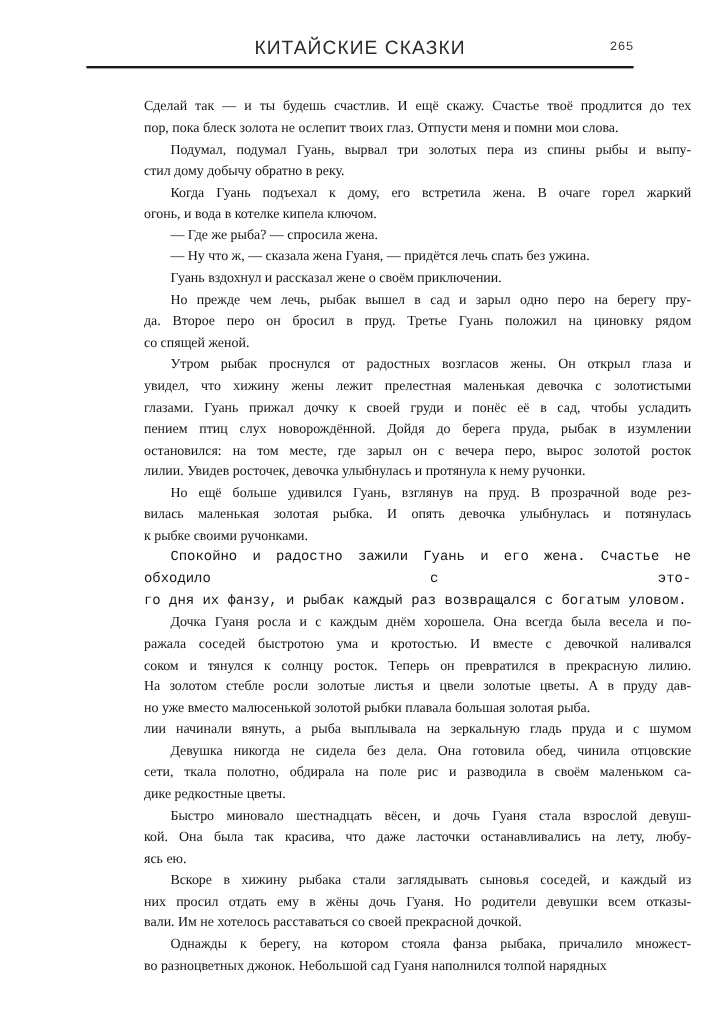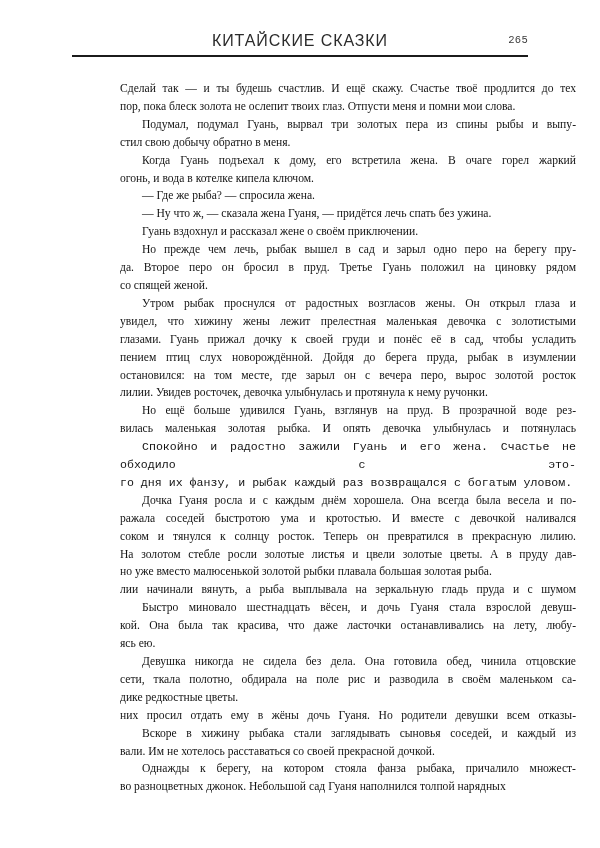--- a/index.html
+++ b/index.html
@@ -95,21 +95,21 @@
 
   <div class="head-rule"></div>
 
   <div class="body-text" id="body-text">
       <p style="text-indent: 0px;">
         <span class="line">Сделай так — и ты будешь счастлив. И ещё скажу. Счастье твоё продлится до тех</span>
         <span class="line last">пор, пока блеск золота не ослепит твоих глаз. Отпусти меня и помни мои слова.</span>
       </p>
       <p style="text-indent: 0px;">
         <span class="line indent">Подумал, подумал Гуань, вырвал три золотых пера из спины рыбы и выпу-</span>
-        <span class="line last">стил свою добычу обратно в меня.</span>
+        <span class="line last">стил дому добычу обратно в реку.</span>
       </p>
       <p style="text-indent: 0px;">
         <span class="line indent">Когда Гуань подъехал к дому, его встретила жена. В очаге горел жаркий</span>
         <span class="line last">огонь, и вода в котелке кипела ключом.</span>
       </p>
       <p style="text-indent: 0px;">
         <span class="line last indent">— Где же рыба? — спросила жена.</span>
       </p>
       <p style="text-indent: 0px;">
         <span class="line last indent">— Ну что ж, — сказала жена Гуаня, — придётся лечь спать без ужина.</span>
@@ -126,48 +126,49 @@
         <span class="line indent">Утром рыбак проснулся от радостных возгласов жены. Он открыл глаза и</span>
         <span class="line">увидел, что хижину жены лежит прелестная маленькая девочка с золотистыми</span>
         <span class="line">глазами. Гуань прижал дочку к своей груди и понёс её в сад, чтобы усладить</span>
         <span class="line">пением птиц слух новорождённой. Дойдя до берега пруда, рыбак в изумлении</span>
         <span class="line">остановился: на том месте, где зарыл он с вечера перо, вырос золотой росток</span>
         <span class="line last">лилии. Увидев росточек, девочка улыбнулась и протянула к нему ручонки.</span>
       </p>
       <p style="text-indent: 0px;">
         <span class="line indent">Но ещё больше удивился Гуань, взглянув на пруд. В прозрачной воде рез-</span>
         <span class="line">вилась маленькая золотая рыбка. И опять девочка улыбнулась и потянулась</span>
+        <span class="line last">к рыбке своими ручонками.</span>
       </p>
       <p style="text-indent: 0px; font-family: Liberation Mono, monospace;">
         <span class="line indent">Спокойно и радостно зажили Гуань и его жена. Счастье не обходило с это-</span>
         <span class="line last">го дня их фанзу, и рыбак каждый раз возвращался с богатым уловом.</span>
       </p>
       <p style="text-indent: 0px;">
         <span class="line indent">Дочка Гуаня росла и с каждым днём хорошела. Она всегда была весела и по-</span>
         <span class="line">ражала соседей быстротою ума и кротостью. И вместе с девочкой наливался</span>
         <span class="line">соком и тянулся к солнцу росток. Теперь он превратился в прекрасную лилию.</span>
         <span class="line">На золотом стебле росли золотые листья и цвели золотые цветы. А в пруду дав-</span>
         <span class="line last">но уже вместо малюсенькой золотой рыбки плавала большая золотая рыба.</span>
       </p>
       <p style="text-indent: 0px;">
         <span class="line">лии начинали вянуть, а рыба выплывала на зеркальную гладь пруда и с шумом</span>
       </p>
       <p style="text-indent: 0px;">
+        <span class="line indent">Девушка никогда не сидела без дела. Она готовила обед, чинила отцовские</span>
+        <span class="line">сети, ткала полотно, обдирала на поле рис и разводила в своём маленьком са-</span>
+        <span class="line last">дике редкостные цветы.</span>
+      </p>
+      <p style="text-indent: 0px;">
         <span class="line indent">Быстро миновало шестнадцать вёсен, и дочь Гуаня стала взрослой девуш-</span>
         <span class="line">кой. Она была так красива, что даже ласточки останавливались на лету, любу-</span>
         <span class="line last">ясь ею.</span>
       </p>
       <p style="text-indent: 0px;">
-        <span class="line indent">Девушка никогда не сидела без дела. Она готовила обед, чинила отцовские</span>
-        <span class="line">сети, ткала полотно, обдирала на поле рис и разводила в своём маленьком са-</span>
-        <span class="line last">дике редкостные цветы.</span>
-      </p>
-      <p style="text-indent: 0px;">
+        <span class="line indent">Вскоре в хижину рыбака стали заглядывать сыновья соседей, и каждый из</span>
         <span class="line">них просил отдать ему в жёны дочь Гуаня. Но родители девушки всем отказы-</span>
-        <span class="line indent">Вскоре в хижину рыбака стали заглядывать сыновья соседей, и каждый из</span>
         <span class="line last">вали. Им не хотелось расставаться со своей прекрасной дочкой.</span>
       </p>
       <p style="text-indent: 0px;">
         <span class="line indent">Однажды к берегу, на котором стояла фанза рыбака, причалило множест-</span>
         <span class="line last">во разноцветных джонок. Небольшой сад Гуаня наполнился толпой нарядных</span>
       </p>
     </div>
 
 </div>
 

